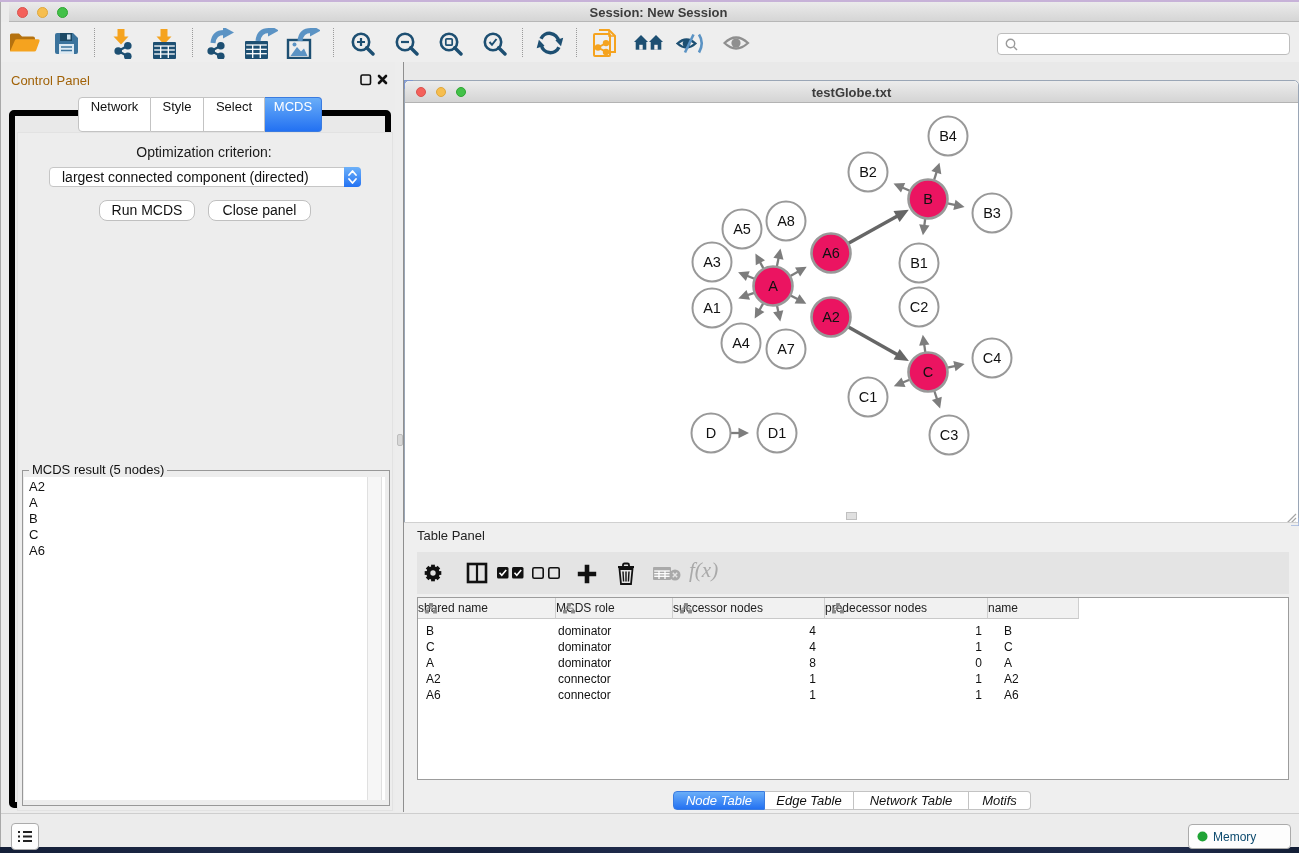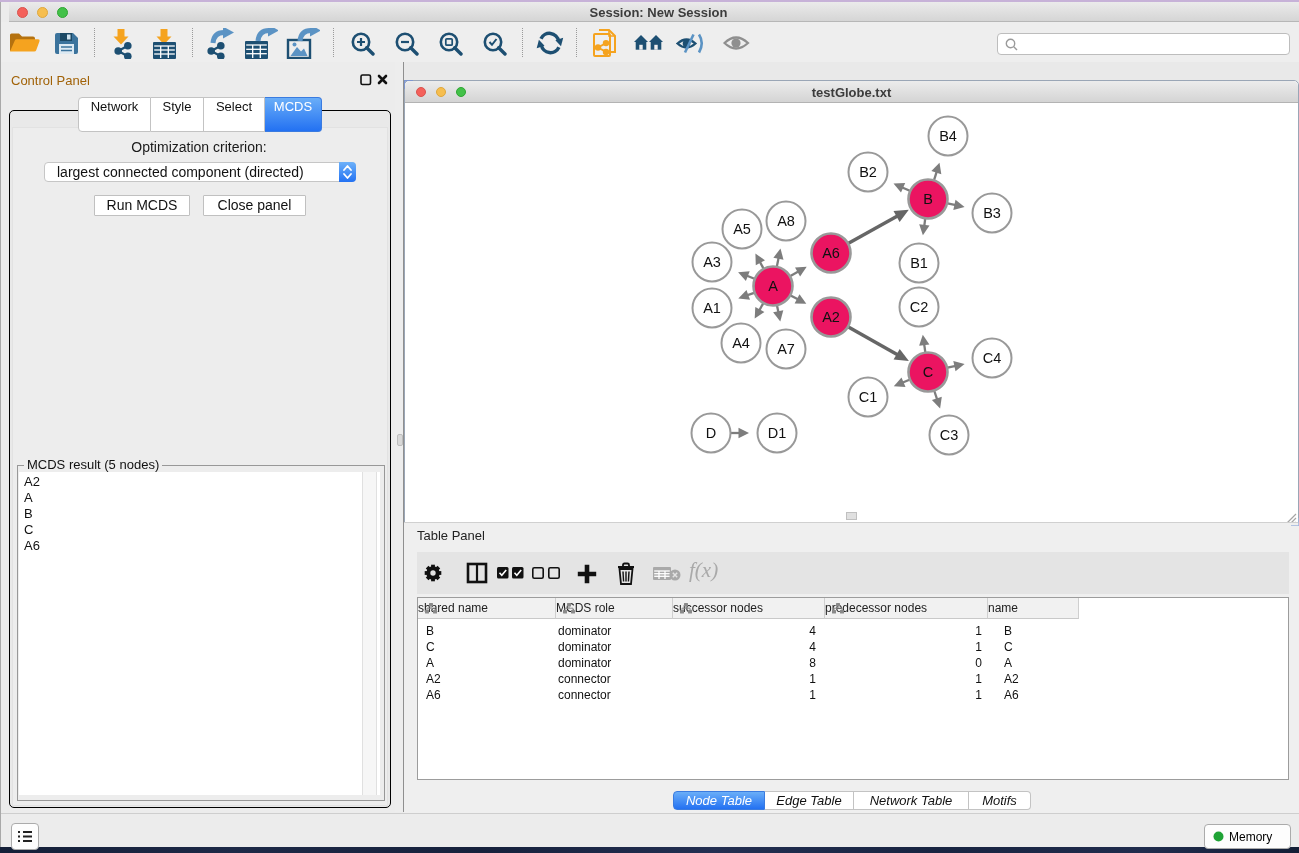--- a/index.html
+++ b/index.html
@@ -11,47 +11,47 @@
 .title{position:absolute;width:100%;text-align:center;top:3px;font-size:13px;color:#3c3c3c;}
 .toolbar{position:absolute;left:0;top:20px;width:1299px;height:41px;background:#eeeeee;border-bottom:1px solid #c9c9c9;}
 .sep{position:absolute;top:6px;height:29px;width:0;border-left:1px dotted #9a9a9a;}
 .searchbox{position:absolute;left:996px;top:11px;width:293px;height:22px;background:#fff;border:1px solid #bdbdbd;border-radius:4px;}
 .cp{position:absolute;left:0;top:60px;width:394px;height:750px;background:#ececec;}
 .cptitle{position:absolute;left:10px;top:11px;font-size:13px;color:#a16207;}
 .tabs{position:absolute;z-index:3;top:35px;left:77px;height:20px;display:flex;font-size:13px;}
 .tab{background:#fff;border:1px solid #c3c3c3;border-left:none;color:#111;text-align:center;line-height:18px;height:35px;}
 .tab.first{border-left:1px solid #c3c3c3;border-radius:4px 0 0 4px;}
 .tab.sel{background:linear-gradient(#6aaef8,#2371f2);color:#fff;border-color:#3a7be0;border-radius:0 4px 4px 0;}
-.cpcontent{position:absolute;left:8px;top:48px;width:382px;height:698px;background:#e9e9e9;border:1px solid #000000;border-radius:5px;}
+.cpcontent{position:absolute;left:8px;top:48px;width:382px;height:698px;background:#e9e9e9;border:6px solid #000000;border-radius:5px;}
 .mcdsinner{position:absolute;left:2px;top:16px;width:376px;height:679px;background:#ededed;border:1px solid #e2e2e2;}
 .optlabel{position:absolute;left:0;top:28px;width:394px;text-align:center;font-size:14px;color:#1a1a1a;}
 .dropdown{position:absolute;left:34px;top:51px;width:312px;height:20px;background:#fff;border:1px solid #c6c6c6;border-radius:4px;font-size:14px;color:#111;line-height:18px;padding-left:12px;}
 .stepper{position:absolute;right:-1px;top:-1px;width:17px;height:20px;background:linear-gradient(#6db1f9,#2372f3);border-radius:0 4px 4px 0;}
-.btn{position:absolute;height:21px;background:#fff;border:1px solid #c0c0c0;border-radius:1px;font-size:14px;color:#111;text-align:center;line-height:19px;}
+.btn{position:absolute;height:21px;background:#fff;border:1px solid #c0c0c0;border-radius:8px;font-size:14px;color:#111;text-align:center;line-height:19px;}
 .fieldset{position:absolute;left:7px;top:354px;width:368px;height:336px;border:1px solid #989898;}
 .legend{position:absolute;left:6px;top:-9px;background:#ededed;padding:0 3px;font-size:13px;color:#111;}
 .listbox{position:absolute;left:1px;top:6px;width:361px;height:323px;background:#fff;font-size:13px;color:#111;}
 .scrolltrack{position:absolute;right:3px;top:0;width:15px;height:323px;background:#f6f6f6;border-left:1px solid #e0e0e0;border-right:1px solid #e0e0e0;}
 .desktop{position:absolute;left:403px;top:60px;width:896px;height:460px;background:#e9e9e9;}
 .netwin{position:absolute;left:0px;top:2px;width:895px;height:446px;background:#fff;border:1px solid #9aa6b6;border-radius:5px 5px 0 0;margin-top:16px;}
 .nwtitle{position:absolute;left:0;top:0;width:100%;height:22px;background:linear-gradient(#ececec,#d4d4d4);border-bottom:1px solid #b3b3b3;border-radius:5px 5px 0 0;}
 .nwtext{position:absolute;width:100%;top:4px;text-align:center;font-size:13px;font-weight:bold;color:#3c3c3c;}
 .tablepanel{position:absolute;left:403px;top:520px;width:896px;height:293px;background:#efefef;border-top:1px solid #d0d0d0;}
 .tptitle{position:absolute;left:13px;top:5px;font-size:13px;color:#222;}
 .tptoolbar{position:absolute;left:13px;top:29px;width:872px;height:42px;background:#e4e4e4;}
 .tablebox{position:absolute;left:13px;top:74px;width:872px;height:183px;background:#fff;border:1px solid #9c9c9c;}
 .th{position:absolute;top:0;height:21px;background:#f1f1f1;border-right:1px solid #cfcfcf;border-bottom:1px solid #c9c9c9;font-size:12px;color:#222;text-align:left;line-height:21px;}
 .row{position:absolute;font-size:12px;color:#111;height:16px;line-height:16px;}
 .btabs{position:absolute;left:269px;top:268px;height:19px;display:flex;font-size:13px;}
 .btab{background:#fff;border:1px solid #c3c3c3;border-left:none;color:#111;text-align:center;line-height:18px;font-style:italic;}
 .btab.sel{background:linear-gradient(#6aaef8,#2371f2);color:#fff;border:1px solid #3a7be0;border-radius:4px 0 0 4px;}
 .btab.last{border-radius:0 4px 4px 0;}
 .statusbar{position:absolute;left:0;top:811px;width:1299px;height:34px;background:#ececec;border-top:1px solid #cecece;}
 .listbtn{position:absolute;left:10px;top:9px;width:28px;height:27px;background:#fdfdfd;border:1px solid #ababab;border-radius:4px;}
-.membtn{position:absolute;right:9px;top:10px;width:87px;height:25px;background:#fdfdfd;border:1px solid #ababab;border-radius:4px;font-size:12px;color:#000000;}
+.membtn{position:absolute;right:9px;top:10px;width:103px;height:25px;background:#fdfdfd;border:1px solid #ababab;border-radius:4px;font-size:12px;color:#0c4a6e;}
 svg text{font-family:"Liberation Sans",sans-serif;}
 </style></head><body>
 <div class="purple"></div>
 <div class="app">
  <div class="titlebar">
   <div class="tl" style="left:8px;top:5px;width:11px;height:11px;background:#f4615b;border:0.5px solid #d9534e;"></div>
   <div class="tl" style="left:28px;top:5px;width:11px;height:11px;background:#f6be4f;border:0.5px solid #dfa73c;"></div>
   <div class="tl" style="left:48px;top:5px;width:11px;height:11px;background:#43c149;border:0.5px solid #2fa633;"></div>
   <div class="title">Session: New Session</div>
  </div>

